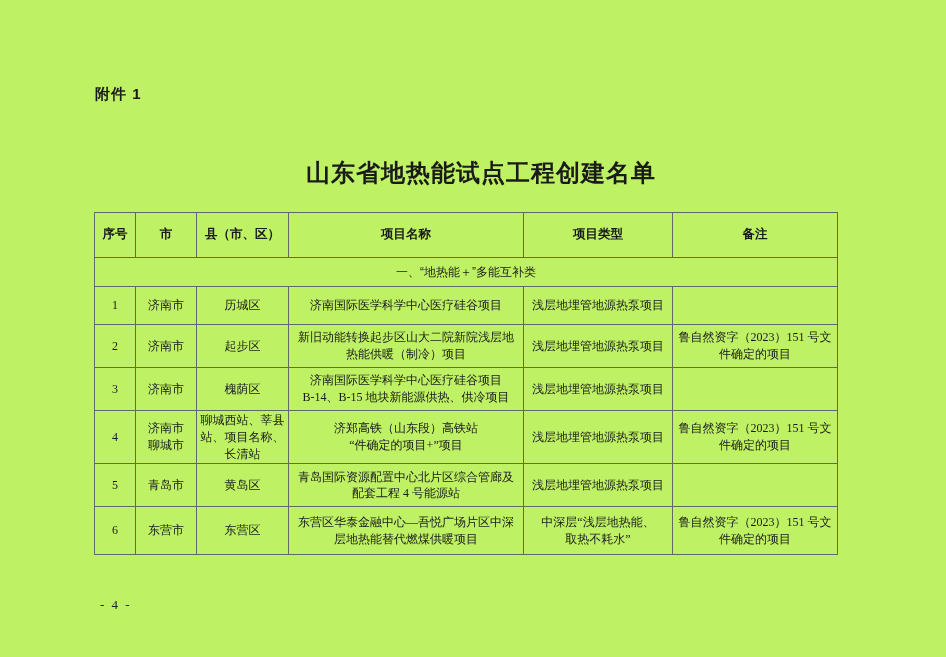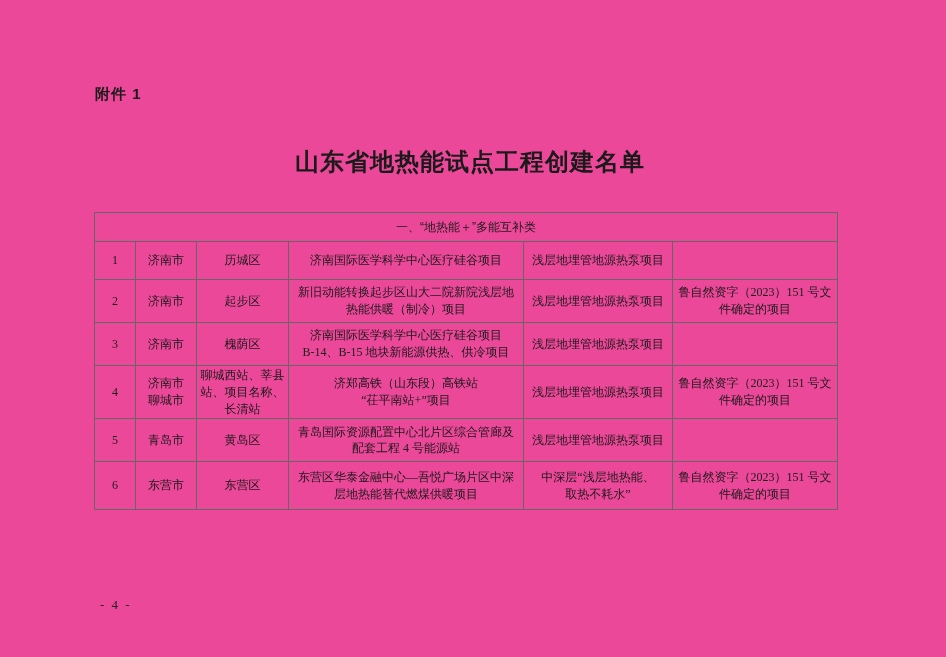--- a/index.html
+++ b/index.html
@@ -1,39 +1,39 @@
 <!DOCTYPE html>
 <html><head>
 <meta charset="utf-8">
 <style>
   html, body { margin: 0; padding: 0; background: #ffffff; }
   .page {
     position: relative;
     width: 946px;
     height: 657px;
-    background: #ec4899;
+    background: #bef264;
     font-family: "Liberation Serif", "DejaVu Serif", serif;
     color: #1a1a1a;
     overflow: hidden;
   }
   .attachment {
     position: absolute;
     left: 95px;
     top: 85px;
     font-family: "Liberation Sans", "DejaVu Sans", sans-serif;
     font-weight: bold;
     font-size: 15px;
     letter-spacing: 1px;
   }
   .doc-title {
     position: absolute;
     left: 95px;
     top: 142px;
     width: 742px;
-    margin: 4px;
+    margin: 15px;
     text-align: center;
     font-size: 24px;
     font-weight: bold;
     letter-spacing: 1px;
     font-family: "Liberation Serif", "DejaVu Serif", serif;
   }
   table.projects {
     position: absolute;
     left: 94px;
     top: 212px;
@@ -91,20 +91,28 @@
   <table class="projects">
     <colgroup>
       <col style="width:41px">
       <col style="width:61px">
       <col style="width:92px">
       <col style="width:235px">
       <col style="width:149px">
       <col style="width:165px">
     </colgroup>
     <tbody>
+      <tr class="rh-header">
+        <th>序号</th>
+        <th>市</th>
+        <th>县（市、区）</th>
+        <th>项目名称</th>
+        <th>项目类型</th>
+        <th>备注</th>
+      </tr>
       <tr class="rh-section">
         <td class="section-cell" colspan="6">一、“地热能＋”多能互补类</td>
       </tr>
       <tr class="rh-1">
         <td>1</td>
         <td>济南市</td>
         <td>历城区</td>
         <td>济南国际医学科学中心医疗硅谷项目</td>
         <td>浅层地埋管地源热泵项目</td>
         <td></td>
@@ -129,21 +137,21 @@
         <td></td>
       </tr>
       <tr class="rh-4">
         <td>4</td>
         <td>济南市
 聊城市</td>
         <td>聊城西站、莘县
 站、项目名称、
 长清站</td>
         <td>济郑高铁（山东段）高铁站
-“茌平南站+”项目</td>
+“件确定的项目+”项目</td>
         <td>浅层地埋管地源热泵项目</td>
         <td>鲁自然资字（2023）151 号文
 件确定的项目</td>
       </tr>
       <tr class="rh-5">
         <td>5</td>
         <td>青岛市</td>
         <td>黄岛区</td>
         <td>青岛国际资源配置中心北片区综合管廊及
 配套工程 4 号能源站</td>

